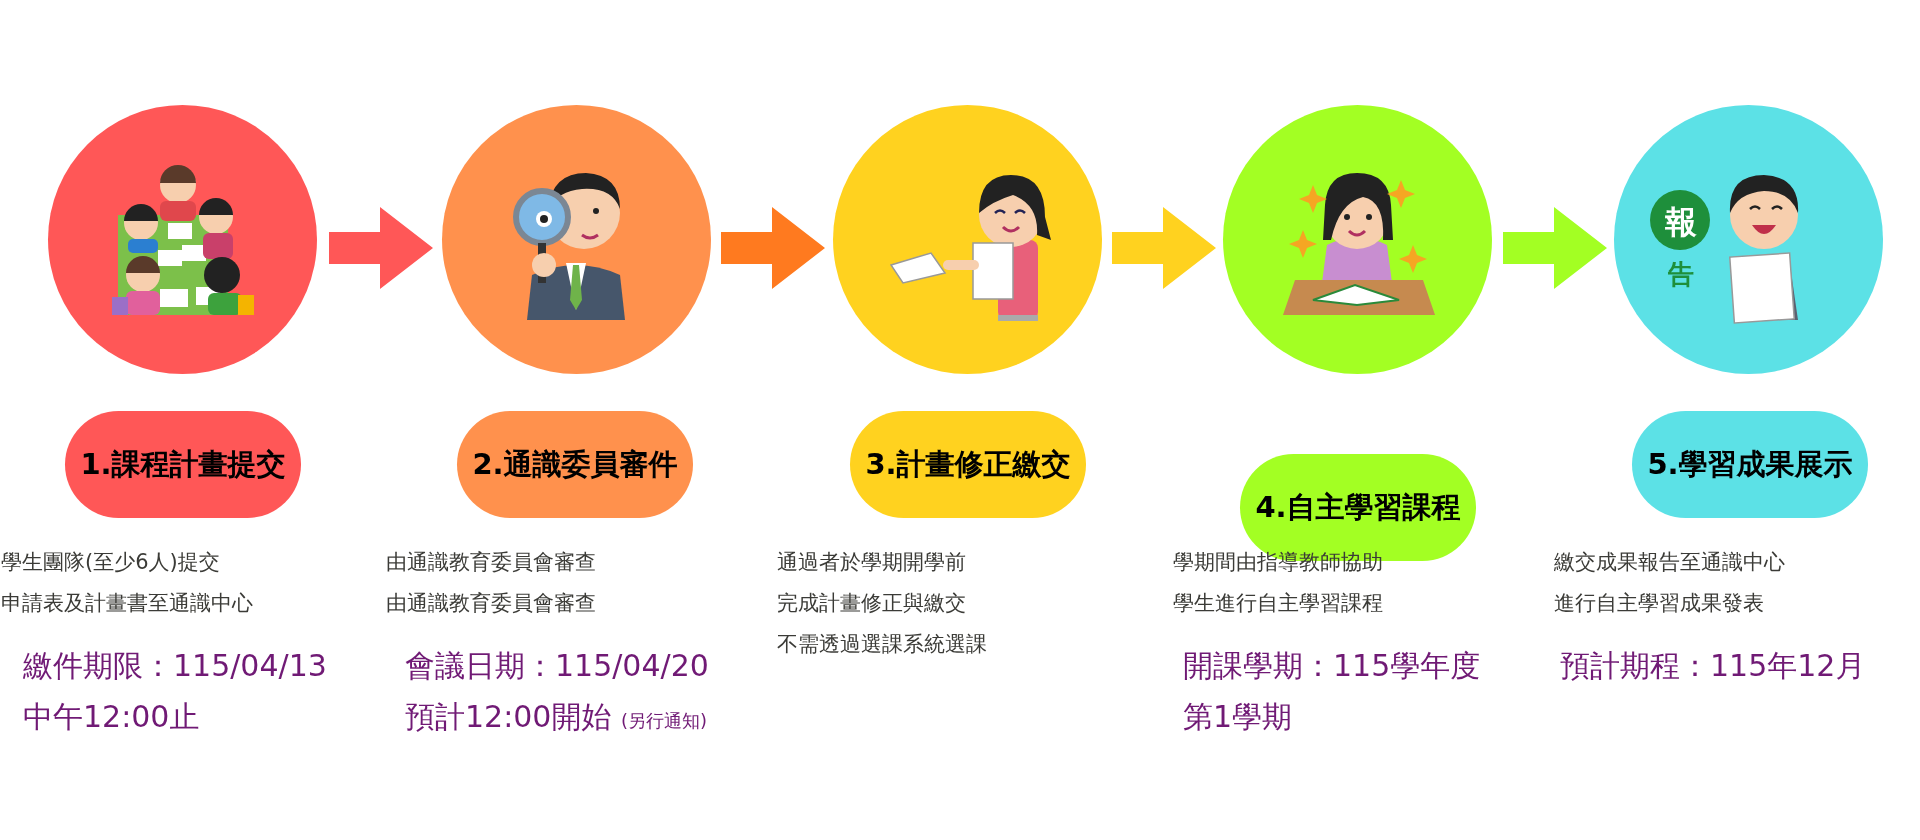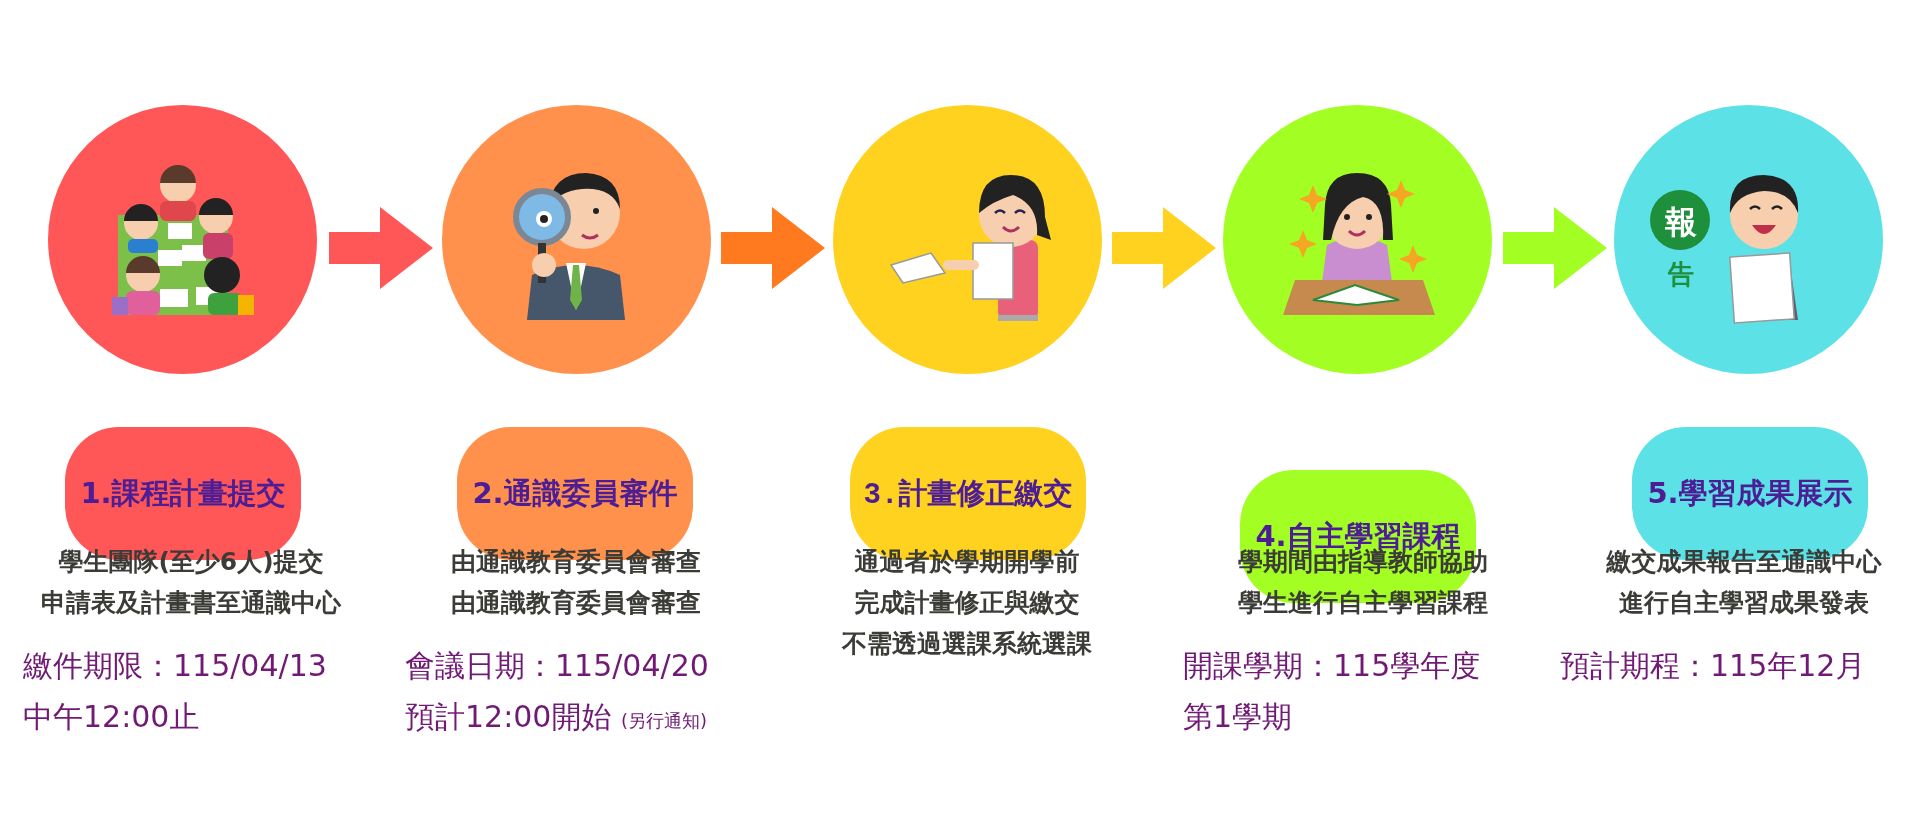--- a/index.html
+++ b/index.html
@@ -2,25 +2,25 @@
 <html><head>
   <meta charset="utf-8">
   <style>
     html, body { margin: 0; padding: 0; background: #ffffff; }
     body { width: 1920px; height: 840px; position: relative; overflow: hidden;
            font-family: "DejaVu Sans", "Liberation Sans", sans-serif; }
     .circle { position: absolute; top: 105px; width: 269px; height: 269px; border-radius: 50%; }
     .circle svg { position: absolute; left: 0; top: 0; width: 269px; height: 269px; }
     .arrow { position: absolute; top: 207px; width: 104px; height: 82px; }
     .arrow svg { width: 104px; height: 82px; display: block; }
-    .pill { position: absolute; top: 427px; width: 236px; height: 133px; border-radius: 54px;
+    .pill { position: absolute; top: 411px; width: 236px; height: 107px; border-radius: 54px;
             display: flex; align-items: center; justify-content: center;
-            color: #4c1d95; font-weight: bold; font-size: 29px; white-space: nowrap; letter-spacing: 0px; }
-    .desc { position: absolute; top: 542px; width: 380px; text-align: center;
-            color: #3b3b37; font-weight: bold; font-size: 25px; line-height: 40px; white-space: nowrap; }
+            color: #000000; font-weight: bold; font-size: 29px; white-space: nowrap; letter-spacing: 0px; }
+    .desc { position: absolute; top: 542px; width: 380px; 
+            color: #3b3b37; font-weight: normal; font-size: 21px; line-height: 40px; white-space: nowrap; }
     .desc div { height: 41px; }
     .red { position: absolute; top: 640px; color: #701a75; font-weight: normal; font-size: 30px;
            line-height: 51px; white-space: nowrap; text-align: left; }
     .red div { height: 51px; }
     .red .small { font-size: 18px; }
   </style>
 </head>
 <body>
 
 <div class="circle" style="left:48px;background:#ff5757;">
@@ -126,21 +126,21 @@
     </svg>
 </div>
 <div class="arrow" style="left:1503px;">
   <svg viewBox="0 0 104 82">
       <path d="M0 25 H51 V0 L104 41 L51 82 V57 H0 Z" fill="#a3ff23"></path>
     </svg>
 </div>
 
 <div class="pill" style="left:65px;background:#ff5757;">1.課程計畫提交</div>
 <div class="pill" style="left:457px;background:#ff914d;">2.通識委員審件</div>
-<div class="pill" style="left:850px;background:#ffd21f;font-family:Liberation Mono, monospace;">3.計畫修正繳交</div>
+<div class="pill" style="left:850px;background:#ffd21f;">3.計畫修正繳交</div>
 <div class="pill" style="left:1240px;background:#a3ff23;margin-top:43px;">4.自主學習課程</div>
 <div class="pill" style="left:1632px;background:#5ce1e6;">5.學習成果展示</div>
 
 <div class="desc" style="left:1px;">
   <div>學生團隊(至少6人)提交</div>
   <div>申請表及計畫書至通識中心</div>
 </div>
 <div class="desc" style="left:386px;">
   <div>由通識教育委員會審查</div>
   <div>由通識教育委員會審查</div>

